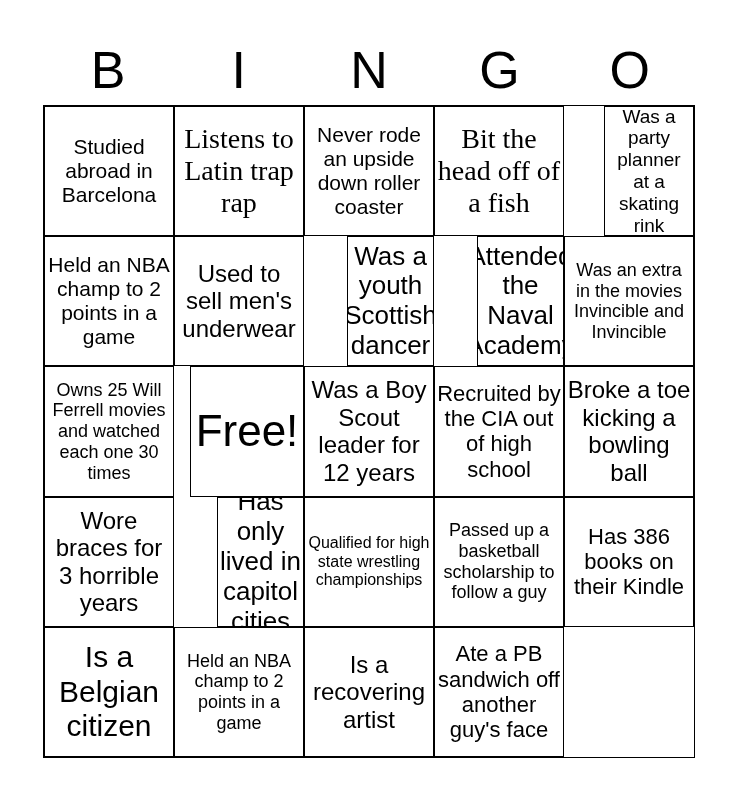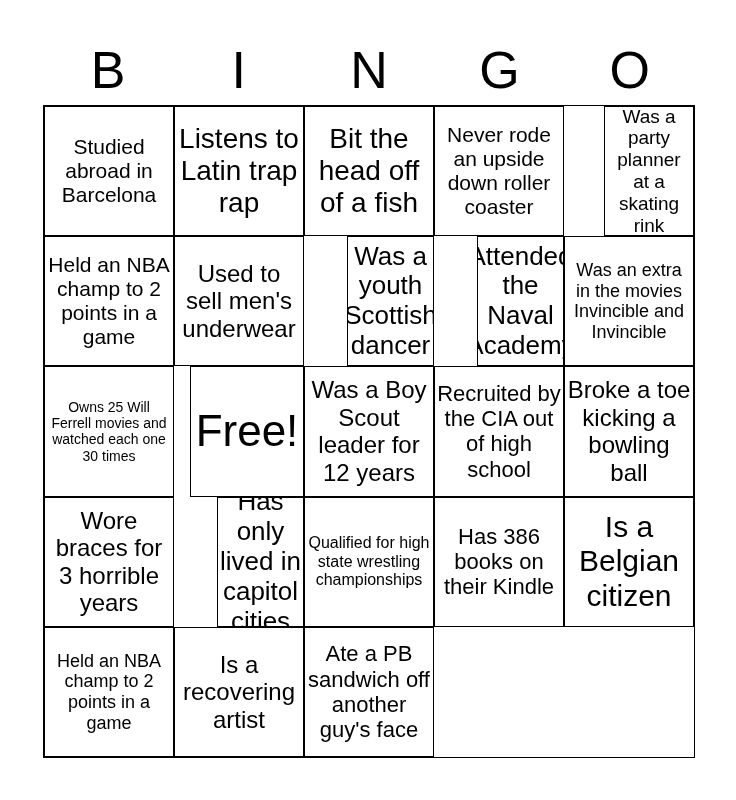--- a/index.html
+++ b/index.html
@@ -50,67 +50,68 @@
     align-items: center;
     justify-content: center;
     text-align: center;
     padding: 2px 2px;
     line-height: 1.15;
     overflow: hidden;
     background: #ffffff;
     cursor: pointer;
   }
   .fs16 { font-size: 16px; }
-  .fs17 { font-size: 14px; }
+  .fs17 { font-size: 18px; }
   .fs18 { font-size: 18px; }
   .fs19 { font-size: 19px; margin-left: 40px; }
   .fs21 { font-size: 21px; }
   .fs22 { font-size: 22px; }
   .fs24 { font-size: 24px; }
   .fs26 { font-size: 26px; margin-left: 43px; }
-  .fs28 { font-size: 28px; }
+  .fs28 { font-size: 28px; font-family: Liberation Serif, serif; }
   .fs30 { font-size: 30px; }
   .fs44 { font-size: 44px; margin-left: 16px; }
 </style>
 </head>
 <body>
 
 <div class="page">
 
   <div class="title-row">
     <div class="title-letter">B</div>
     <div class="title-letter">I</div>
     <div class="title-letter">N</div>
     <div class="title-letter">G</div>
     <div class="title-letter">O</div>
   </div>
 
   <div class="bingo-grid">
 
     <div class="cell fs21">Studied abroad in Barcelona</div>
     <div class="cell fs28">Listens to Latin trap rap</div>
+    <div class="cell fs21">Never rode an upside down roller coaster</div>
     <div class="cell fs28">Bit the head off of a fish</div>
-    <div class="cell fs21">Never rode an upside down roller coaster</div>
     <div class="cell fs19">Was a party planner at a skating rink</div>
 
     <div class="cell fs21">Held an NBA champ to 2 points in a game</div>
     <div class="cell fs24">Used to sell men's underwear</div>
     <div class="cell fs26">Was a youth Scottish dancer</div>
     <div class="cell fs26">Attended the Naval Academy</div>
 
     <div class="cell fs18">Was an extra in the movies Invincible and Invincible</div>
     <div class="cell fs17">Owns 25 Will Ferrell movies and watched each one 30 times</div>
     <div class="cell fs44">Free!</div>
     <div class="cell fs24">Was a Boy Scout leader for 12 years</div>
     <div class="cell fs22">Recruited by the CIA out of high school</div>
 
     <div class="cell fs24">Broke a toe kicking a bowling ball</div>
     <div class="cell fs24">Wore braces for 3 horrible years</div>
     <div class="cell fs26">Has only lived in capitol cities</div>
     <div class="cell fs16">Qualified for high state wrestling championships</div>
+    <div class="cell fs18">Passed up a basketball scholarship to follow a guy</div>
 
     <div class="cell fs22">Has 386 books on their Kindle</div>
     <div class="cell fs30">Is a Belgian citizen</div>
     <div class="cell fs18">Held an NBA champ to 2 points in a game</div>
     <div class="cell fs24">Is a recovering artist</div>
     <div class="cell fs22">Ate a PB sandwich off another guy's face</div>
   </div>
 
 </div>
 

